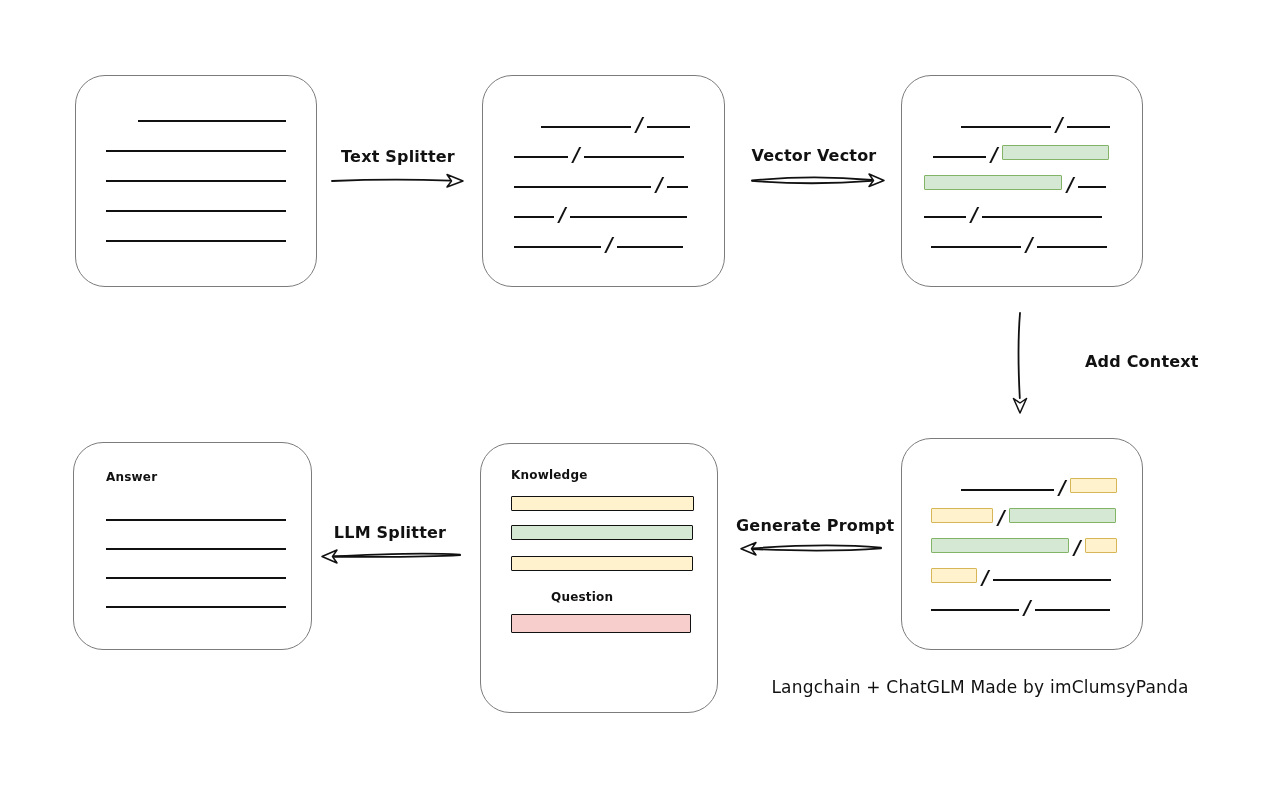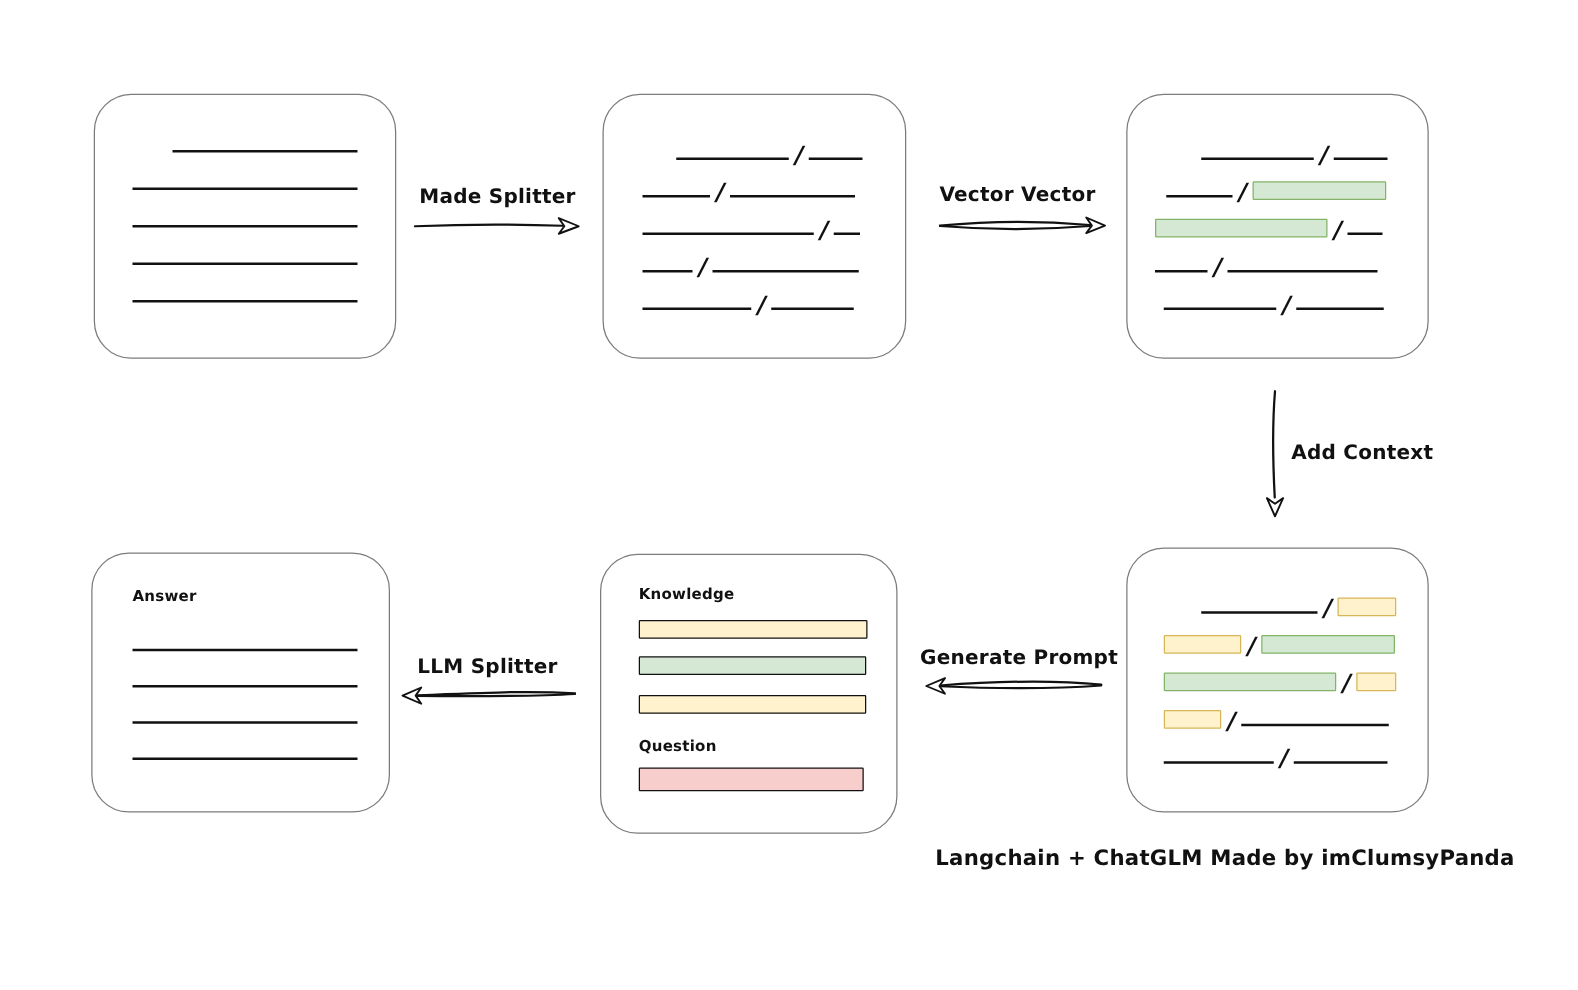--- a/index.html
+++ b/index.html
@@ -5,53 +5,53 @@
   html,body{margin:0;padding:0;background:#fff;}
   body{font-family:"DejaVu Sans","Liberation Sans",sans-serif;color:#111;}
   #canvas{position:relative;width:1262px;height:792px;background:#fff;overflow:hidden;}
 
   
   .dbox{position:absolute;background:#fff;border:1.4px solid #7c7c7c;border-radius:30px;box-sizing:border-box;}
   #box-source-document{left:75px;top:75px;width:242px;height:212px;padding:16px 0 0 30px;}
   #box-split-chunks  {left:482px;top:75px;width:243px;height:212px;padding:22px 0 0 31px;}
   #box-vector-matches{left:901px;top:75px;width:242px;height:212px;padding:22px 0 0 22px;}
   #box-context-chunks{left:901px;top:438px;width:242px;height:212px;padding:22px 0 0 29px;}
-  #box-prompt        {left:480px;top:443px;width:238px;height:224px;padding:22px 0 0 30px;}
+  #box-prompt        {left:480px;top:443px;width:238px;height:270px;padding:22px 0 0 30px;}
   #box-answer        {left:73px;top:442px;width:239px;height:208px;padding:25px 0 0 32px;}
 
   
   .row{height:30px;display:flex;align-items:flex-end;}
   .row29{height:29px;}
   .sp{height:0;flex:0 0 auto;}
   .ln{height:2px;background:#111;flex:0 0 auto;}
   .sl{flex:0 0 auto;font-size:19px;line-height:14px;font-style:italic;font-weight:600;margin:0 4px -3px 5px;}
   .ch{height:15px;box-sizing:border-box;border:1.5px solid;border-radius:1px;flex:0 0 auto;margin-bottom:-2px;}
   .ch-green {background:#d5e8d4;border-color:#82b366;}
   .ch-yellow{background:#fff2cc;border-color:#d6b656;}
   .ch-red   {background:#f8cecc;border-color:#b85450;}
 
   .boxlabel{font-size:12px;font-weight:600;line-height:18px;letter-spacing:.2px;}
   #answer-rows{margin-top:6px;}
 
   .bar{box-sizing:border-box;border:1.6px solid;border-radius:1px;}
   #knowledge-bars .bar:nth-child(1){margin-top:12px;}
   #knowledge-bars .bar:nth-child(2){margin-top:14px;}
   #knowledge-bars .bar:nth-child(3){margin-top:16px;}
-  #question-label{margin-top:17px;}
+  #question-label{margin-top:17px;margin-left:40px;}
   #question-bars .bar{margin-top:8px;}
 
   
   .alabel{position:absolute;font-size:16px;font-weight:600;white-space:nowrap;letter-spacing:.2px;}
   #text-splitter-label  {left:332px;top:147px;width:132px;text-align:center;}
   #vector-search-label  {left:744px;top:146px;width:140px;text-align:center;}
-  #add-context-label    {left:1033px;top:352px;}
+  #add-context-label    {left:1085px;top:352px;}
   #generate-prompt-label{left:736px;top:516px;width:154px;text-align:center;}
   #llm-response-label   {left:322px;top:523px;width:136px;text-align:center;}
 
-  #caption{position:absolute;left:740px;top:677px;width:480px;text-align:center;font-size:17px;font-weight:700;letter-spacing:.2px;}
+  #caption{position:absolute;left:740px;top:677px;width:480px;text-align:center;font-size:17px;font-weight:400;letter-spacing:.2px;}
 
   #arrow-layer{position:absolute;left:0;top:0;width:1262px;height:792px;pointer-events:none;}
   #arrow-layer path{stroke:#111;stroke-width:1.8;fill:none;stroke-linecap:round;}
   #arrow-layer path.head{fill:#fff;stroke-width:1.5;stroke-linejoin:round;}
 </style>
 </head>
 <body>
 
 <div id="canvas">
 
@@ -221,20 +221,20 @@
         </div>
         <div class="row row29">
           <span class="ln" style="width: 180px;"></span>
         </div>
         <div class="row row29">
           <span class="ln" style="width: 180px;"></span>
         </div>
       </div>
   </div>
 
-  <div class="alabel" id="text-splitter-label">Made Splitter</div>
+  <div class="alabel" id="text-splitter-label">Text Splitter</div>
   <div class="alabel" id="vector-search-label">Vector Vector</div>
   <div class="alabel" id="add-context-label">Add Context</div>
   <div class="alabel" id="generate-prompt-label">Generate Prompt</div>
   <div class="alabel" id="llm-response-label">LLM Splitter</div>
 
   <div id="caption">Langchain + ChatGLM Made by imClumsyPanda</div>
 </div>
 
 </body></html>

